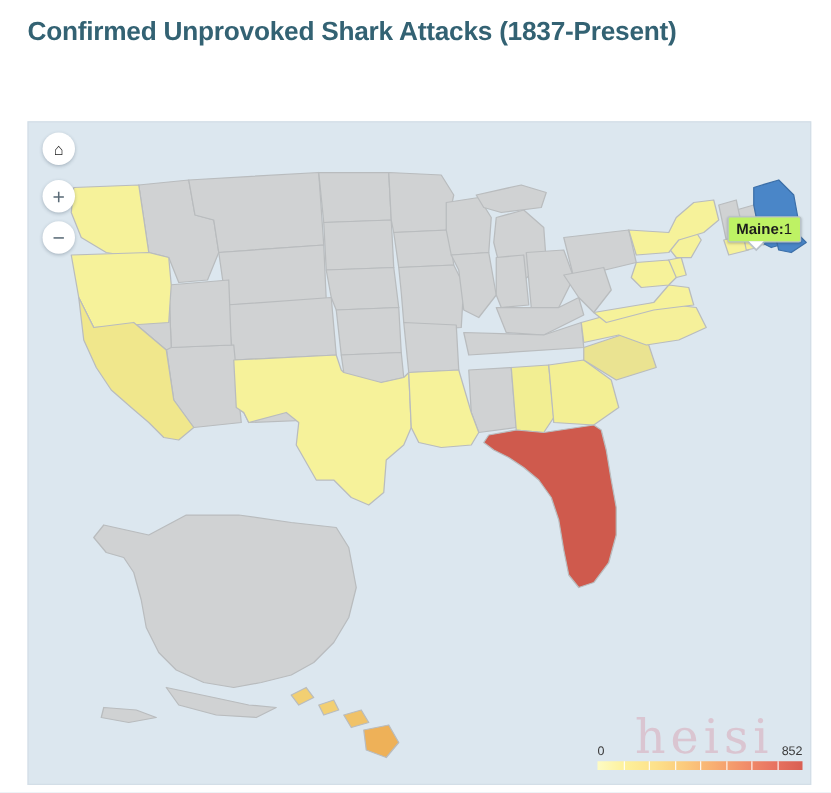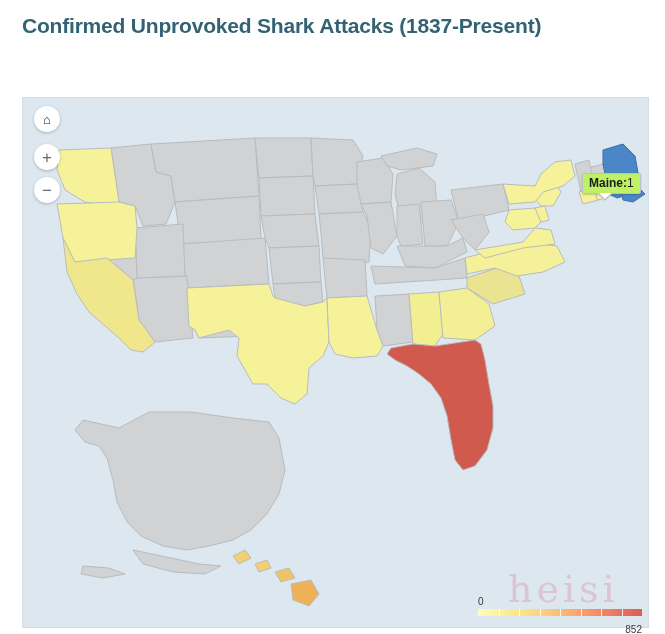--- a/index.html
+++ b/index.html
@@ -63,21 +63,21 @@
     position:absolute;left:508px;top:567px;
     font-size:38px;letter-spacing:4px;font-weight:400;
     color:rgba(214,120,140,.30);font-family:"DejaVu Serif",serif;
     pointer-events:none;z-index:4;
   }
 
   
   .legend{position:absolute;left:478px;top:596px;width:164px;z-index:6;}
   .legend-labels{position:relative;height:13px;}
   .legend-min{position:absolute;left:0;top:0;font-size:10px;color:#3a3a3a;}
-  .legend-max{position:absolute;right:0;top:0;font-size:10px;color:#3a3a3a;margin-top:28px;}
+  .legend-max{position:absolute;right:0;top:0;font-size:10px;color:#3a3a3a;}
   .legend-bar{
     position:relative;height:7px;width:164px;
     background:linear-gradient(to right,
       #fdfbc4 0%, #fdf09a 14%, #fde08a 28%, #fbc97c 42%,
       #f8ae72 56%, #f2906a 70%, #e87361 84%, #d95f53 100%);
   }
   .legend-bar .tick{
     position:absolute;top:0;width:1px;height:7px;background:#ffffff;opacity:.85;
   }
 </style>

